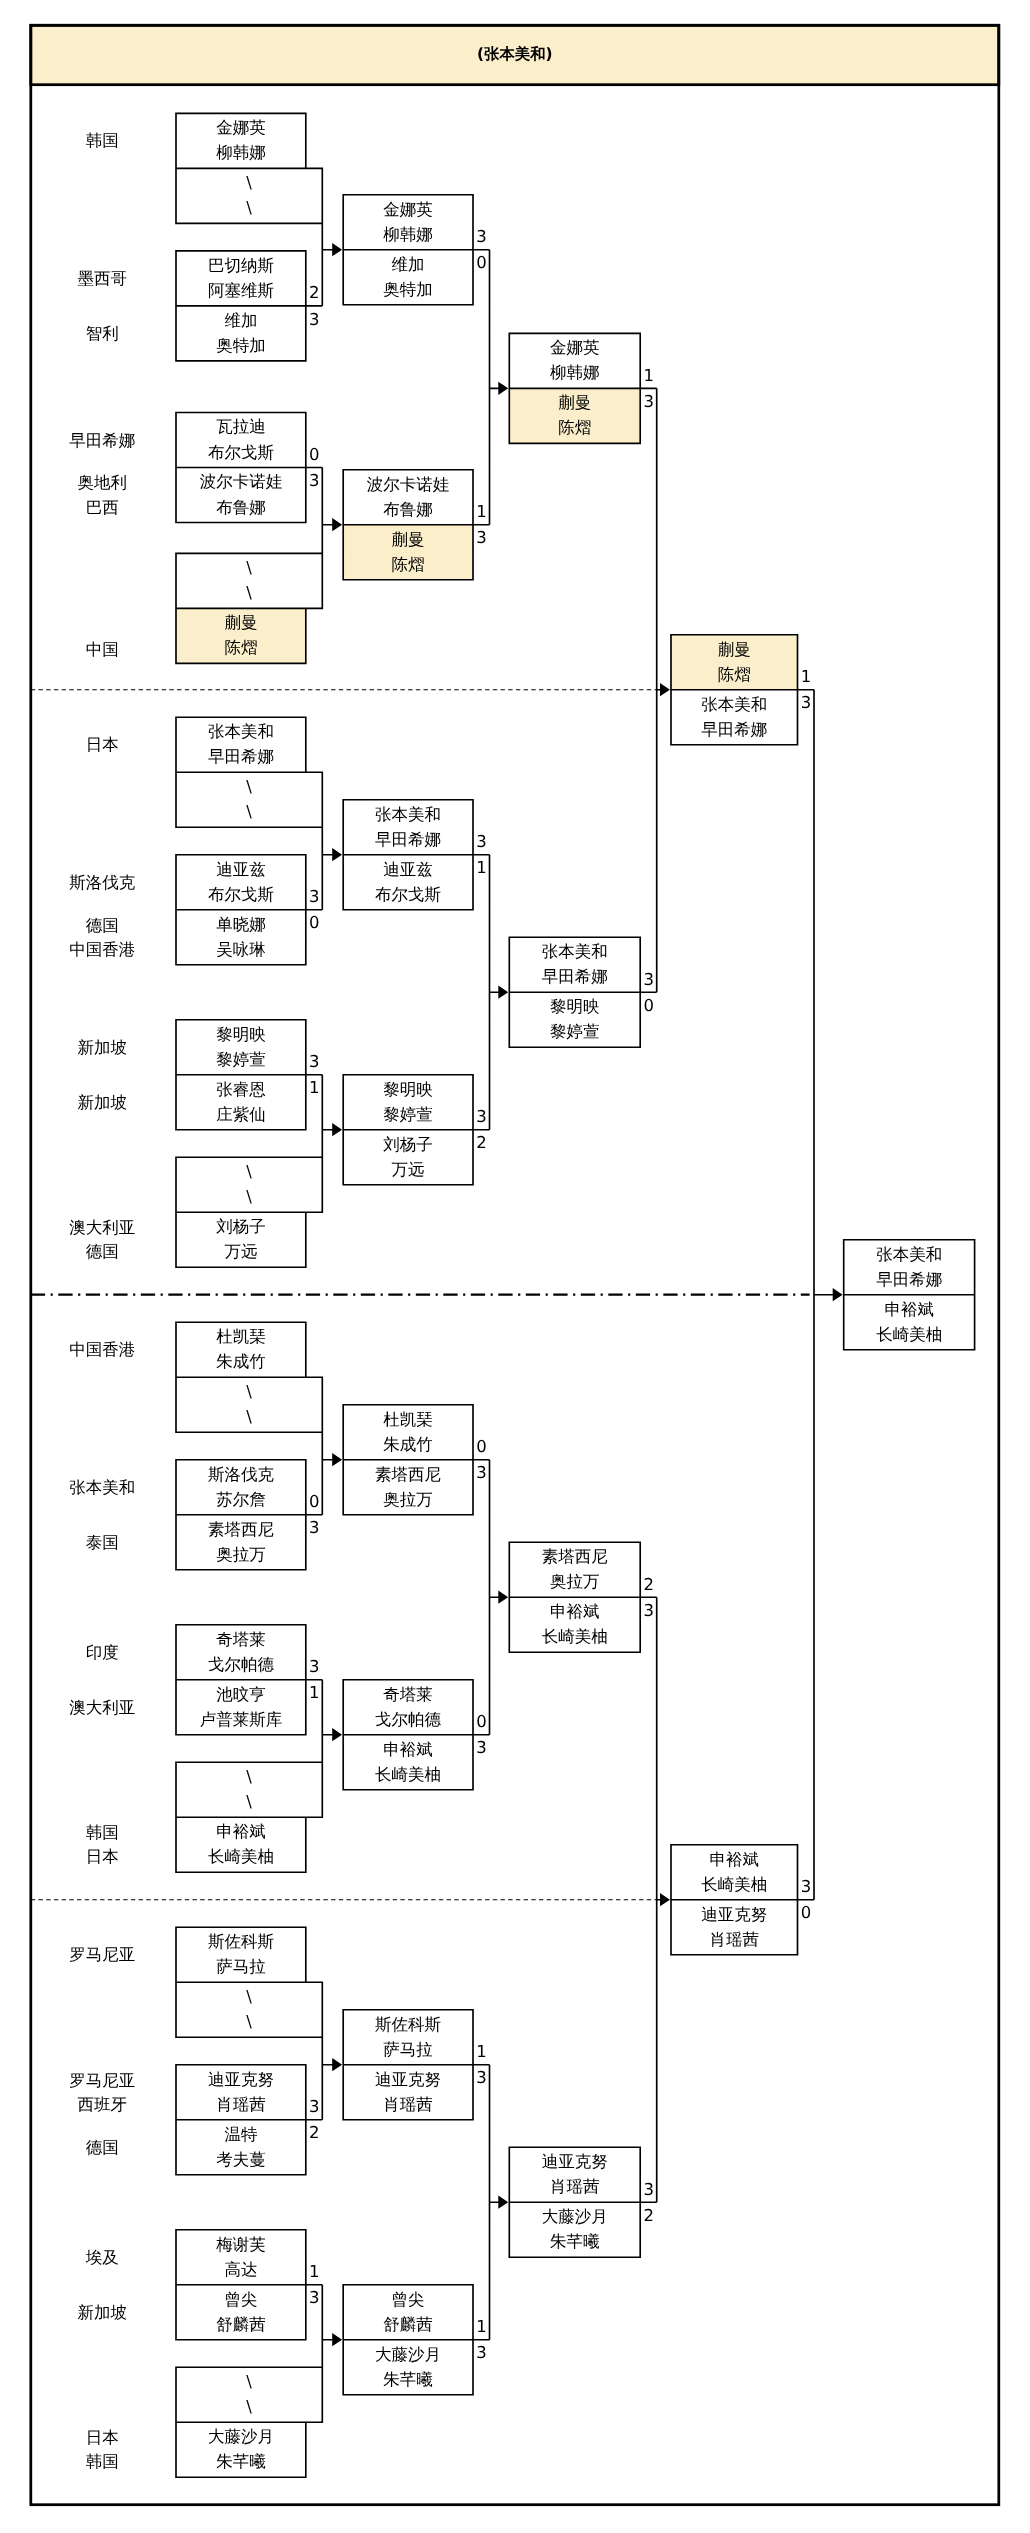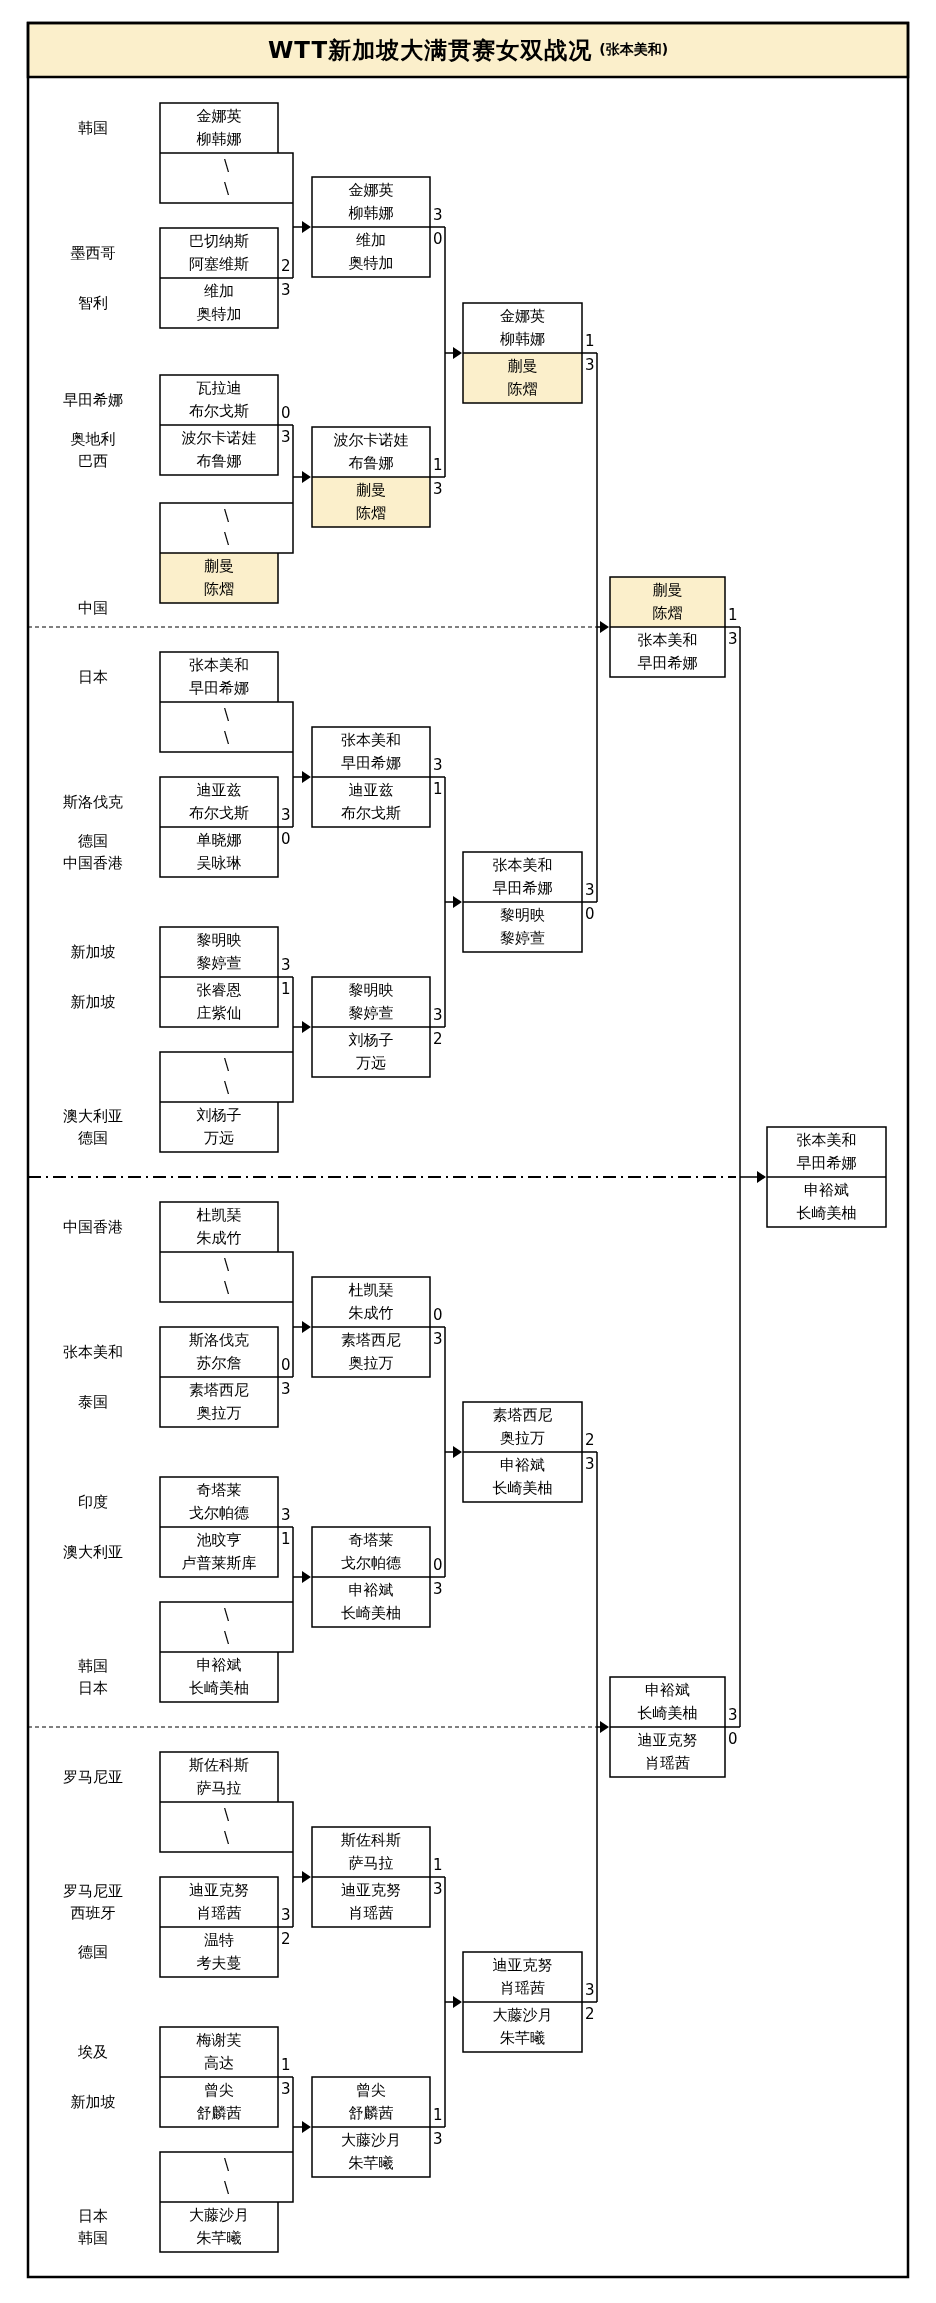--- a/index.html
+++ b/index.html
@@ -84,31 +84,30 @@
     M725 627h15 M725 1727h15 M740 627v1100 M740 1177h18"></path>
 
   <path class="arw" d="
     M311 227l-9 -6v12z M311 477l-9 -6v12z M311 777l-9 -6v12z M311 1027l-9 -6v12z
     M311 1327l-9 -6v12z M311 1577l-9 -6v12z M311 1877l-9 -6v12z M311 2127l-9 -6v12z
     M462 353l-9 -6v12z M462 902l-9 -6v12z M462 1452l-9 -6v12z M462 2002l-9 -6v12z
     M609 627l-9 -6v12z M609 1727l-9 -6v12z M766 1177l-9 -6v12z"></path>
 </svg>
 
 <div class="titlebar">
-  <span class="t1">WTT新加坡大满贯赛女双战况</span>
   <span class="t2">(张本美和)</span>
 </div>
 
 <div class="cell cn" style="top:103px">韩国</div>
 <div class="cell cn" style="top:228px">墨西哥</div>
 <div class="cell cn" style="top:278px">智利</div>
 <div class="cell cn" style="top:375px">早田希娜</div>
 <div class="cell cn" style="top:425px">奥地利
 巴西</div>
-<div class="cell cn" style="top:583px">中国</div>
+<div class="cell cn" style="top:565px">中国</div>
 <div class="cell cn" style="top:652px">日本</div>
 <div class="cell cn" style="top:777px">斯洛伐克</div>
 <div class="cell cn" style="top:827px">德国
 中国香港</div>
 <div class="cell cn" style="top:927px">新加坡</div>
 <div class="cell cn" style="top:977px">新加坡</div>
 <div class="cell cn" style="top:1102px">澳大利亚
 德国</div>
 <div class="cell cn" style="top:1202px">中国香港</div>
 <div class="cell cn" style="top:1327px">张本美和</div>

